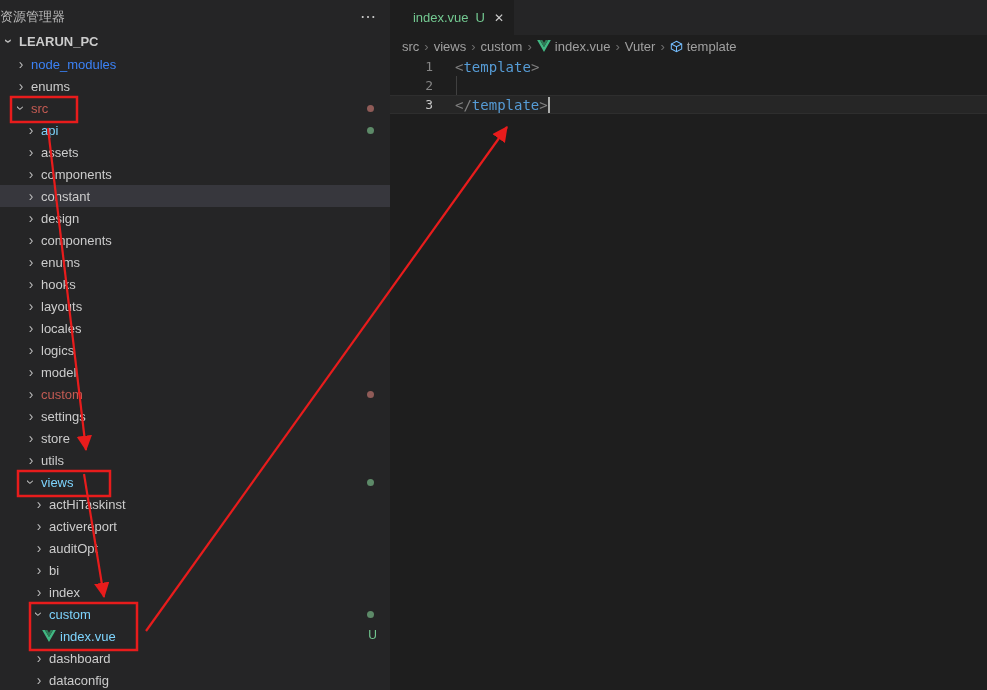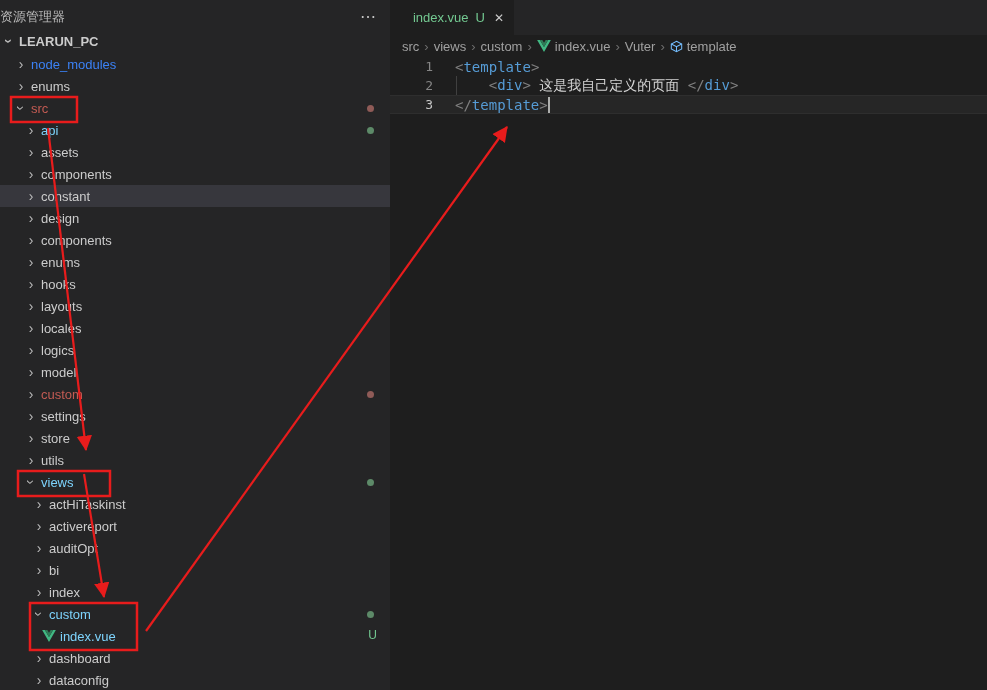--- a/index.html
+++ b/index.html
@@ -238,21 +238,20 @@
         </span>
       </div>
     <div class="code">
         <div class="cline">
           <span class="gutter">1</span>
           <span class="ctext"><span class="tk-p">&lt;</span><span class="tk-tag">template</span><span class="tk-p">&gt;</span></span>
         </div>
         <div class="cline">
           <span class="gutter">2</span>
           <span class="iguide"></span>
-          <span class="ctext"><span class="tk-x">    </span><span class="tk-p">&lt;</span><span class="tk-tag">div</span><span class="tk-p">&gt;</span><span class="tk-x"> 这是我自己定义的页面 </span><span class="tk-p">&lt;/</span><span class="tk-tag">div</span><span class="tk-p">&gt;</span></span>
         </div>
         <div class="cline current">
           <span class="gutter">3</span>
           <span class="ctext"><span class="tk-p">&lt;/</span><span class="tk-tag">template</span><span class="tk-p">&gt;</span><span class="caret"></span></span>
         </div>
       </div>
   </div>
 
   <svg class="overlay" width="987" height="690">
       <defs>

